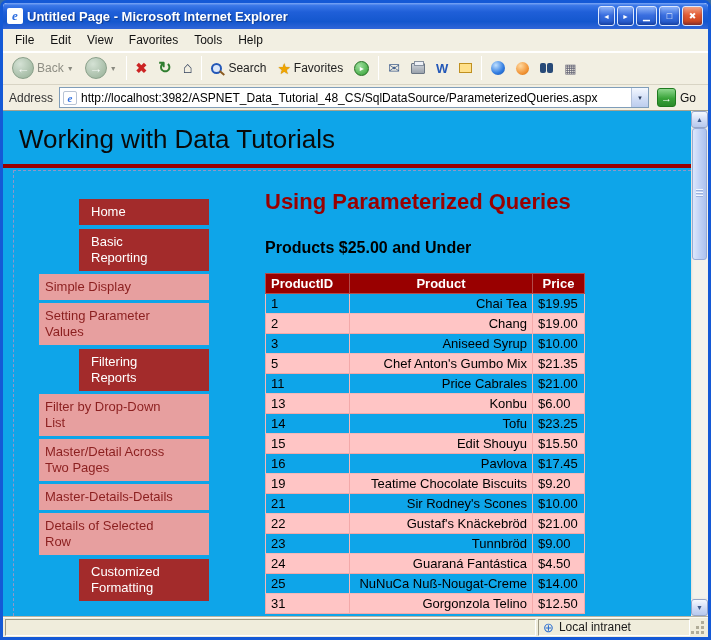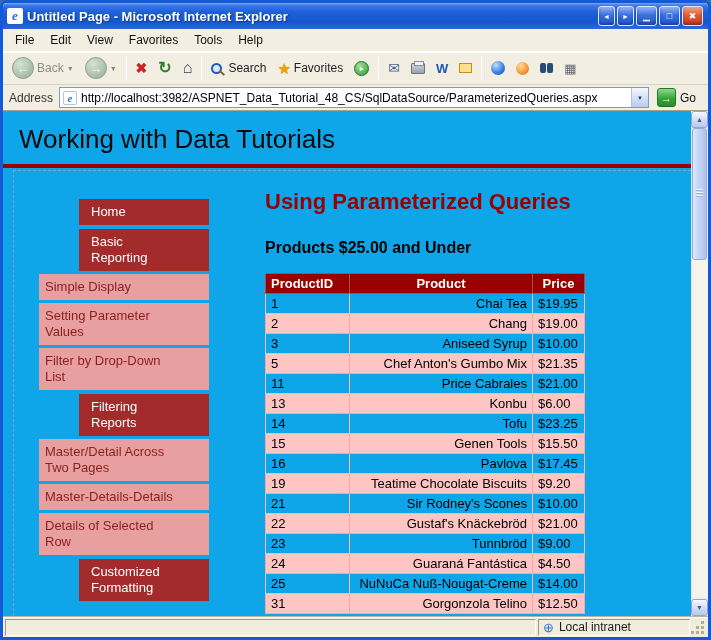--- a/index.html
+++ b/index.html
@@ -219,22 +219,22 @@
       <div class="site-header">Working with Data Tutorials</div>
       <div class="header-rule"></div>
       <div class="content-body">
 
         <div class="nav">
 
         <div class="nav-item main">Home</div>
             <div class="nav-item main">Basic Reporting</div>
             <div class="nav-item sub">Simple Display</div>
             <div class="nav-item sub">Setting Parameter Values</div>
+            <div class="nav-item main">Filtering Reports</div>
             <div class="nav-item sub">Filter by Drop-Down List</div>
-            <div class="nav-item main">Filtering Reports</div>
             <div class="nav-item sub">Master/Detail Across Two Pages</div>
             <div class="nav-item sub">Master-Details-Details</div>
             <div class="nav-item sub">Details of Selected Row</div>
             <div class="nav-item main">Customized Formatting</div>
           </div>
 
         <div class="main">
           <div class="page-heading">Using Parameterized Queries</div>
           <div class="page-subheading">Products $25.00 and Under</div>
           <table class="grid">
@@ -284,21 +284,21 @@
                 </tr>
 
                 <tr class="grid-row">
                   <td class="c-id">14</td>
                   <td class="c-prod">Tofu</td>
                   <td class="c-price">$23.25</td>
                 </tr>
 
                 <tr class="grid-row">
                   <td class="c-id">15</td>
-                  <td class="c-prod">Genen Tools</td>
+                  <td class="c-prod">Edit Shouyu</td>
                   <td class="c-price">$15.50</td>
                 </tr>
 
                 <tr class="grid-row">
                   <td class="c-id">16</td>
                   <td class="c-prod">Pavlova</td>
                   <td class="c-price">$17.45</td>
                 </tr>
 
                 <tr class="grid-row">

